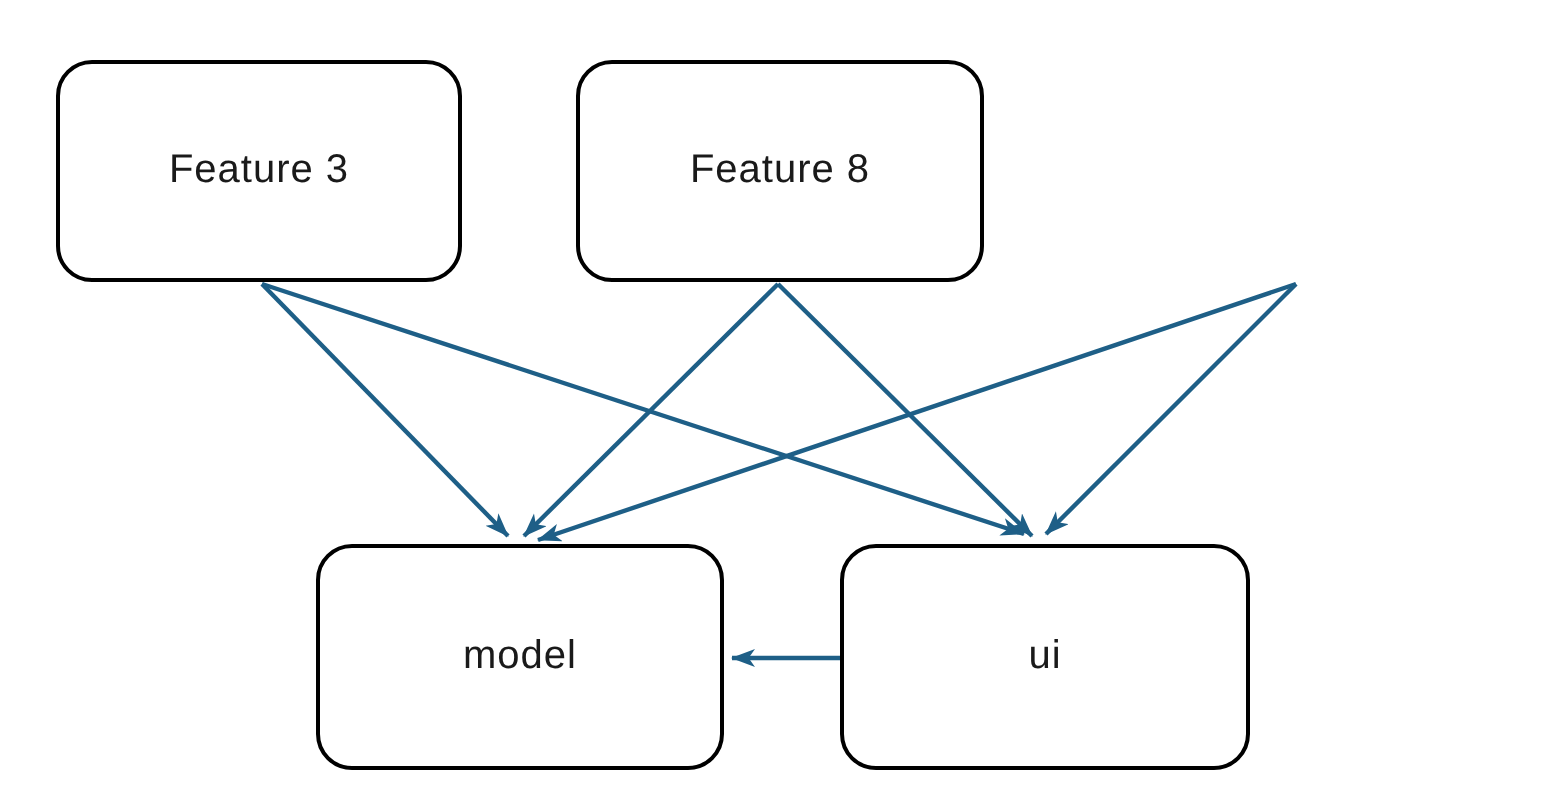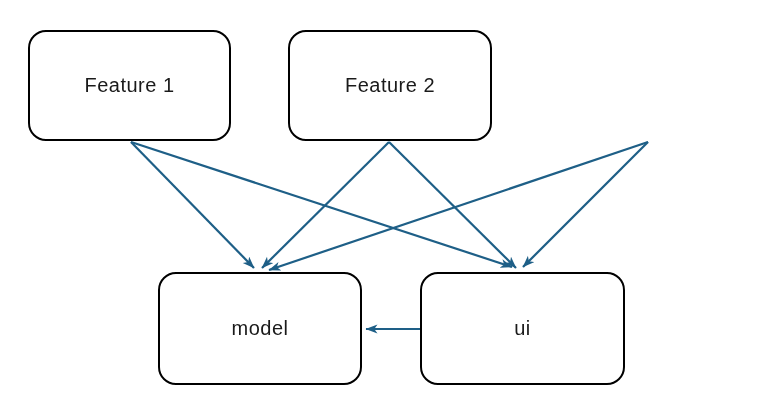--- a/index.html
+++ b/index.html
@@ -50,25 +50,25 @@
   <line x1="131" y1="142" x2="254" y2="268" stroke="#1e5f87" stroke-width="2.2" marker-end="url(#arrowhead)"></line>
       <line x1="131" y1="142" x2="512" y2="267" stroke="#1e5f87" stroke-width="2.2" marker-end="url(#arrowhead)"></line>
       <line x1="389" y1="142" x2="262" y2="268" stroke="#1e5f87" stroke-width="2.2" marker-end="url(#arrowhead)"></line>
       <line x1="389" y1="142" x2="516" y2="268" stroke="#1e5f87" stroke-width="2.2" marker-end="url(#arrowhead)"></line>
       <line x1="648" y1="142" x2="269" y2="270" stroke="#1e5f87" stroke-width="2.2" marker-end="url(#arrowhead)"></line>
       <line x1="648" y1="142" x2="523" y2="267" stroke="#1e5f87" stroke-width="2.2" marker-end="url(#arrowhead)"></line>
       <line x1="420" y1="329" x2="366" y2="329" stroke="#1e5f87" stroke-width="2.2" marker-end="url(#arrowhead)"></line>
     </svg>
 
   <div class="node" id="n-feature1">
-    <span>Feature 1</span>
+    <span>Feature 3</span>
   </div>
 
   <div class="node" id="n-feature2">
-    <span>Feature 2</span>
+    <span>Feature 8</span>
   </div>
 
 
   <div class="node" id="n-model">
     <span>model</span>
   </div>
 
   <div class="node" id="n-ui">
     <span>ui</span>
   </div>

